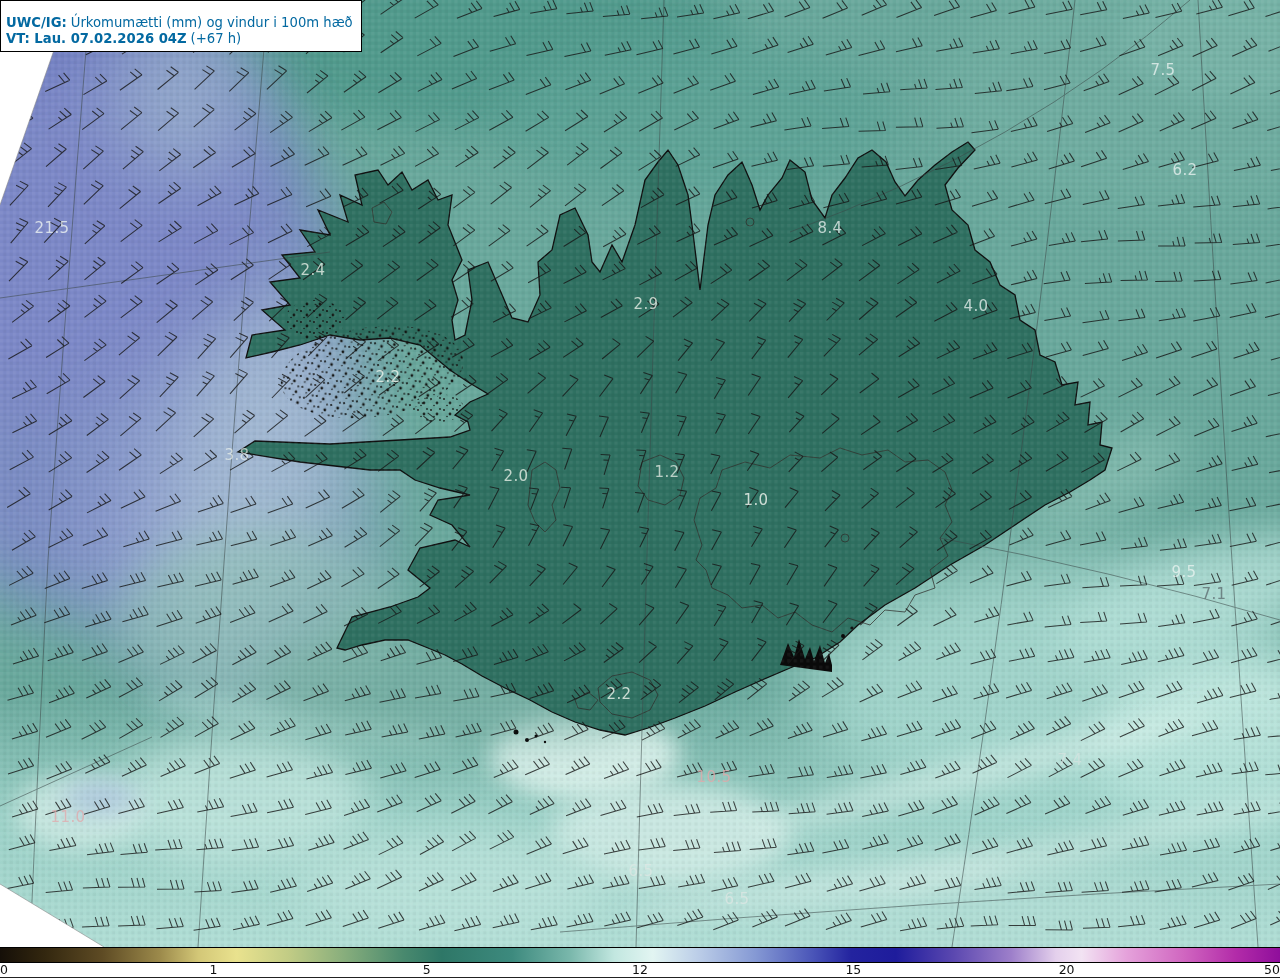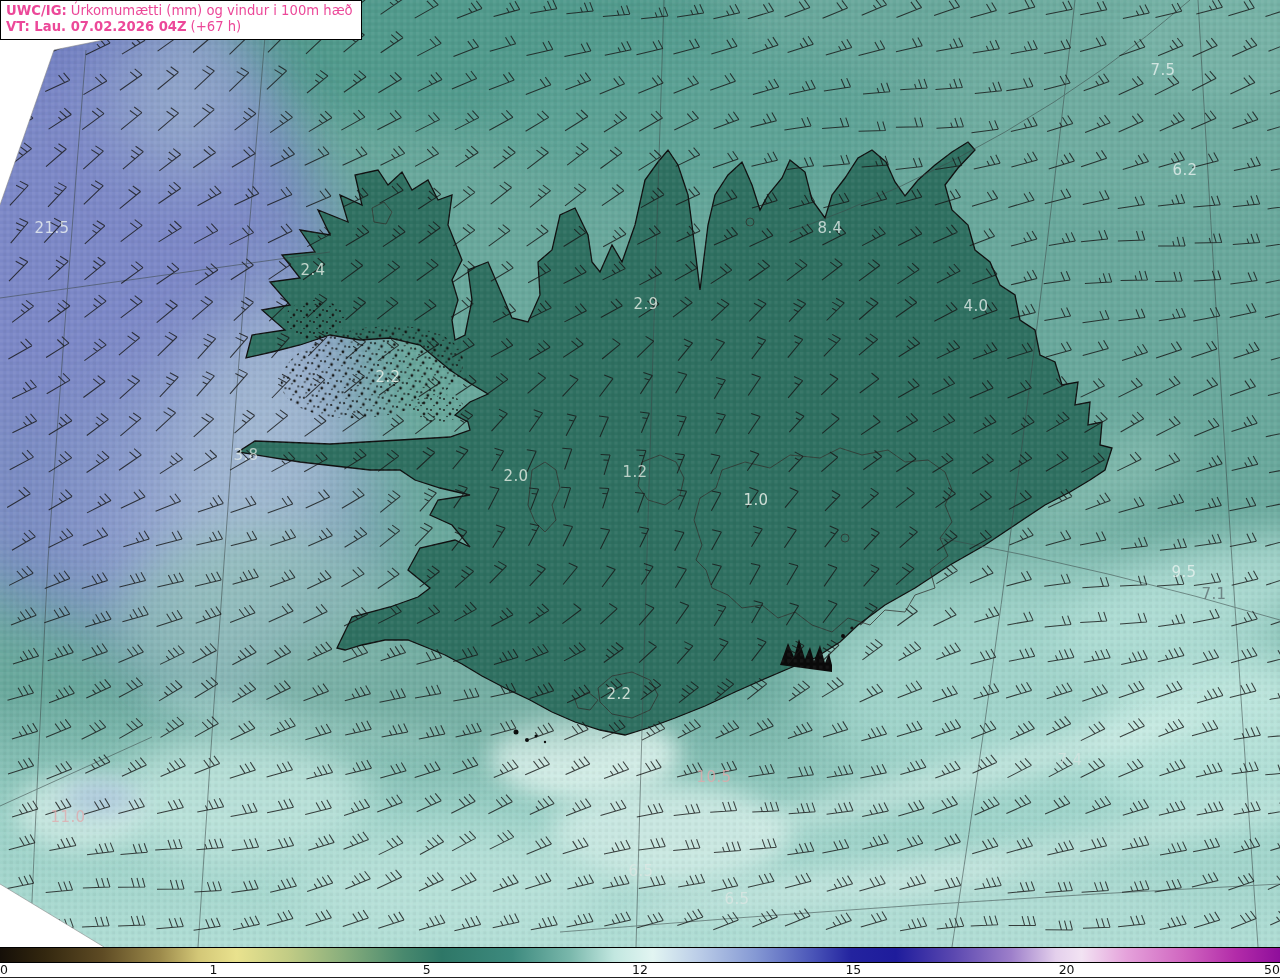--- a/index.html
+++ b/index.html
@@ -1,21 +1,21 @@
 <!DOCTYPE html>
 <html><head>
 <meta charset="utf-8">
 <style>
   html,body{margin:0;padding:0;background:#ffffff;}
   .stage{position:relative;width:1280px;height:978px;overflow:hidden;background:#fff;
          font-family:"DejaVu Sans","Liberation Sans",sans-serif;border-bottom:1px solid #222;box-sizing:border-box;}
   #map-svg{position:absolute;left:0;top:0;}
   
   .titlebox{position:absolute;left:0;top:0;background:#ffffff;border:1px solid #000;
-            padding:2px 8px 3px 5px;font-size:13.2px;line-height:16.4px;color:#ec4899;white-space:nowrap;}
+            padding:14px 8px 3px 5px;font-size:13.2px;line-height:16.4px;color:#0369a1;white-space:nowrap;}
   .titlebox .b{font-weight:bold;}
   .titlebox .sp{margin-left:4px;}
   
   #labels-layer{position:absolute;left:0;top:0;width:1280px;height:947px;pointer-events:none;}
   .map-label{position:absolute;transform:translate(-50%,-50%);font-size:15px;letter-spacing:.4px;opacity:.88;}
   
   .colorbar{position:absolute;left:0;top:947px;width:1280px;height:31px;background:#fff;}
   #cbar-gradient{position:absolute;left:0;top:0;width:1280px;height:16px;border-top:1px solid #000;border-bottom:1px solid #000;box-sizing:border-box;}
   #cbar-ticks{position:absolute;left:0;top:16px;width:1280px;height:15px;background:#fff;}
   .cbar-tick{position:absolute;top:0;font-size:12.5px;line-height:14px;color:#111;transform:translateX(-50%);}
@@ -191,23 +191,23 @@
 
   <div id="labels-layer">
       <div class="map-label" style="left: 52px; top: 228px; color: rgba(240, 246, 244, 0.88);">21.5</div>
       <div class="map-label" style="left: 1163px; top: 70px; color: rgba(240, 246, 244, 0.85);">7.5</div>
       <div class="map-label" style="left: 1185px; top: 170px; color: rgba(240, 246, 244, 0.85);">6.2</div>
       <div class="map-label" style="left: 313px; top: 270px; color: rgba(244, 248, 240, 0.85);">2.4</div>
       <div class="map-label" style="left: 830px; top: 228px; color: rgba(240, 246, 244, 0.85);">8.4</div>
       <div class="map-label" style="left: 646px; top: 304px; color: rgba(244, 248, 240, 0.85);">2.9</div>
       <div class="map-label" style="left: 976px; top: 306px; color: rgba(240, 246, 244, 0.85);">4.0</div>
       <div class="map-label" style="left: 388px; top: 377px; color: rgba(244, 248, 240, 0.88);">2.2</div>
-      <div class="map-label" style="left: 246px; top: 455px; color: rgba(235, 242, 238, 0.8); text-align: center;">3.8</div>
+      <div class="map-label" style="left: 237px; top: 455px; color: rgba(235, 242, 238, 0.8); text-align: center;">3.8</div>
       <div class="map-label" style="left: 516px; top: 476px; color: rgba(244, 248, 240, 0.85);">2.0</div>
-      <div class="map-label" style="left: 635px; top: 472px; color: rgba(244, 248, 240, 0.8); text-align: right;">1.2</div>
+      <div class="map-label" style="left: 667px; top: 472px; color: rgba(244, 248, 240, 0.8); text-align: right;">1.2</div>
       <div class="map-label" style="left: 756px; top: 500px; color: rgba(248, 250, 244, 0.9);">1.0</div>
       <div class="map-label" style="left: 619px; top: 694px; color: rgba(248, 250, 244, 0.88);">2.2</div>
       <div class="map-label" style="left: 1184px; top: 572px; color: rgba(240, 246, 244, 0.82);">9.5</div>
       <div class="map-label" style="left: 1214px; top: 594px; color: rgba(90, 105, 108, 0.85);">7.1</div>
       <div class="map-label" style="left: 1070px; top: 740px; color: rgba(215, 228, 225, 0.8); margin-top: 20px;">7.4</div>
       <div class="map-label" style="left: 714px; top: 777px; color: rgba(225, 168, 170, 0.88);">10.5</div>
       <div class="map-label" style="left: 68px; top: 817px; color: rgba(225, 168, 170, 0.85);">11.0</div>
       <div class="map-label" style="left: 641px; top: 871px; color: rgba(222, 232, 228, 0.85);">6.5</div>
       <div class="map-label" style="left: 737px; top: 899px; color: rgba(222, 232, 228, 0.85);">6.5</div>
     </div>

